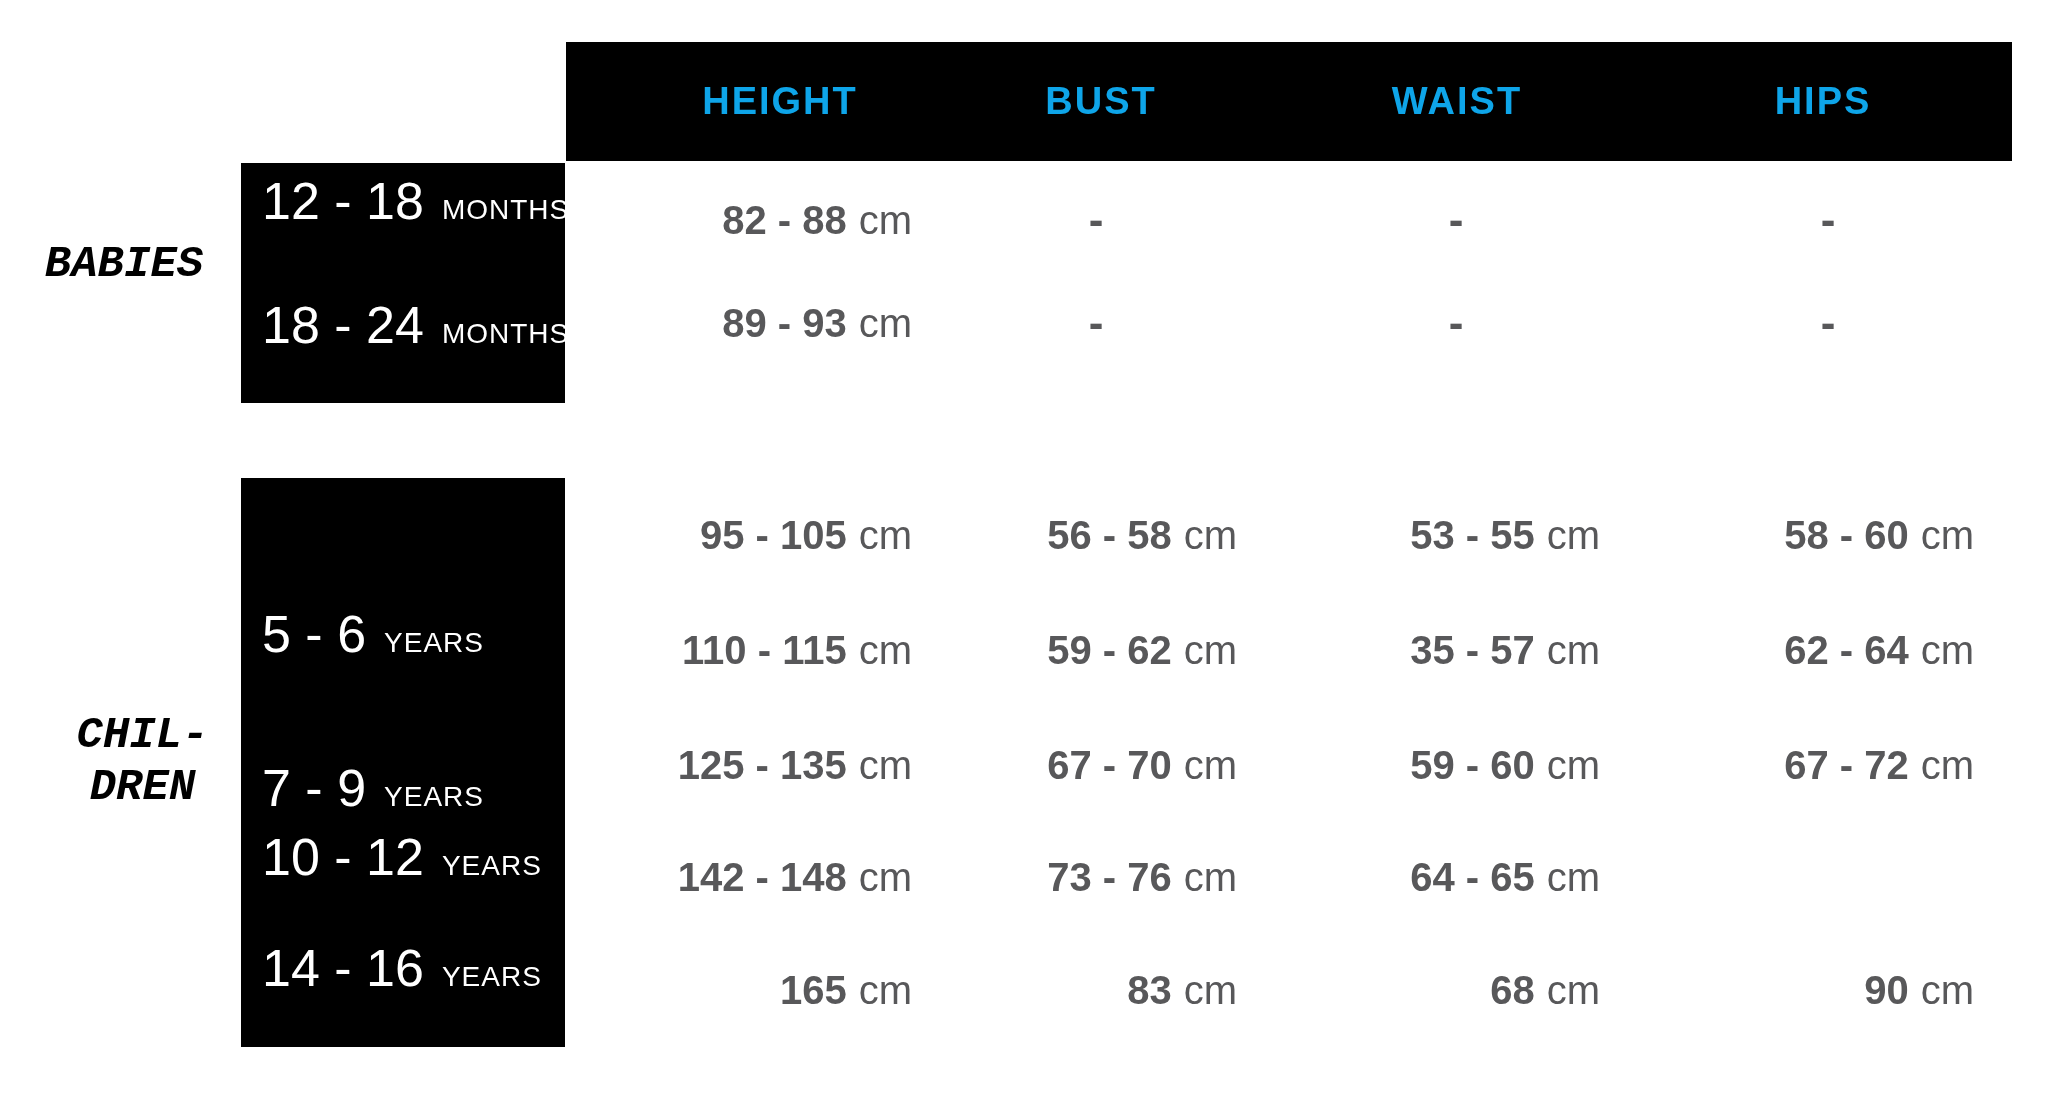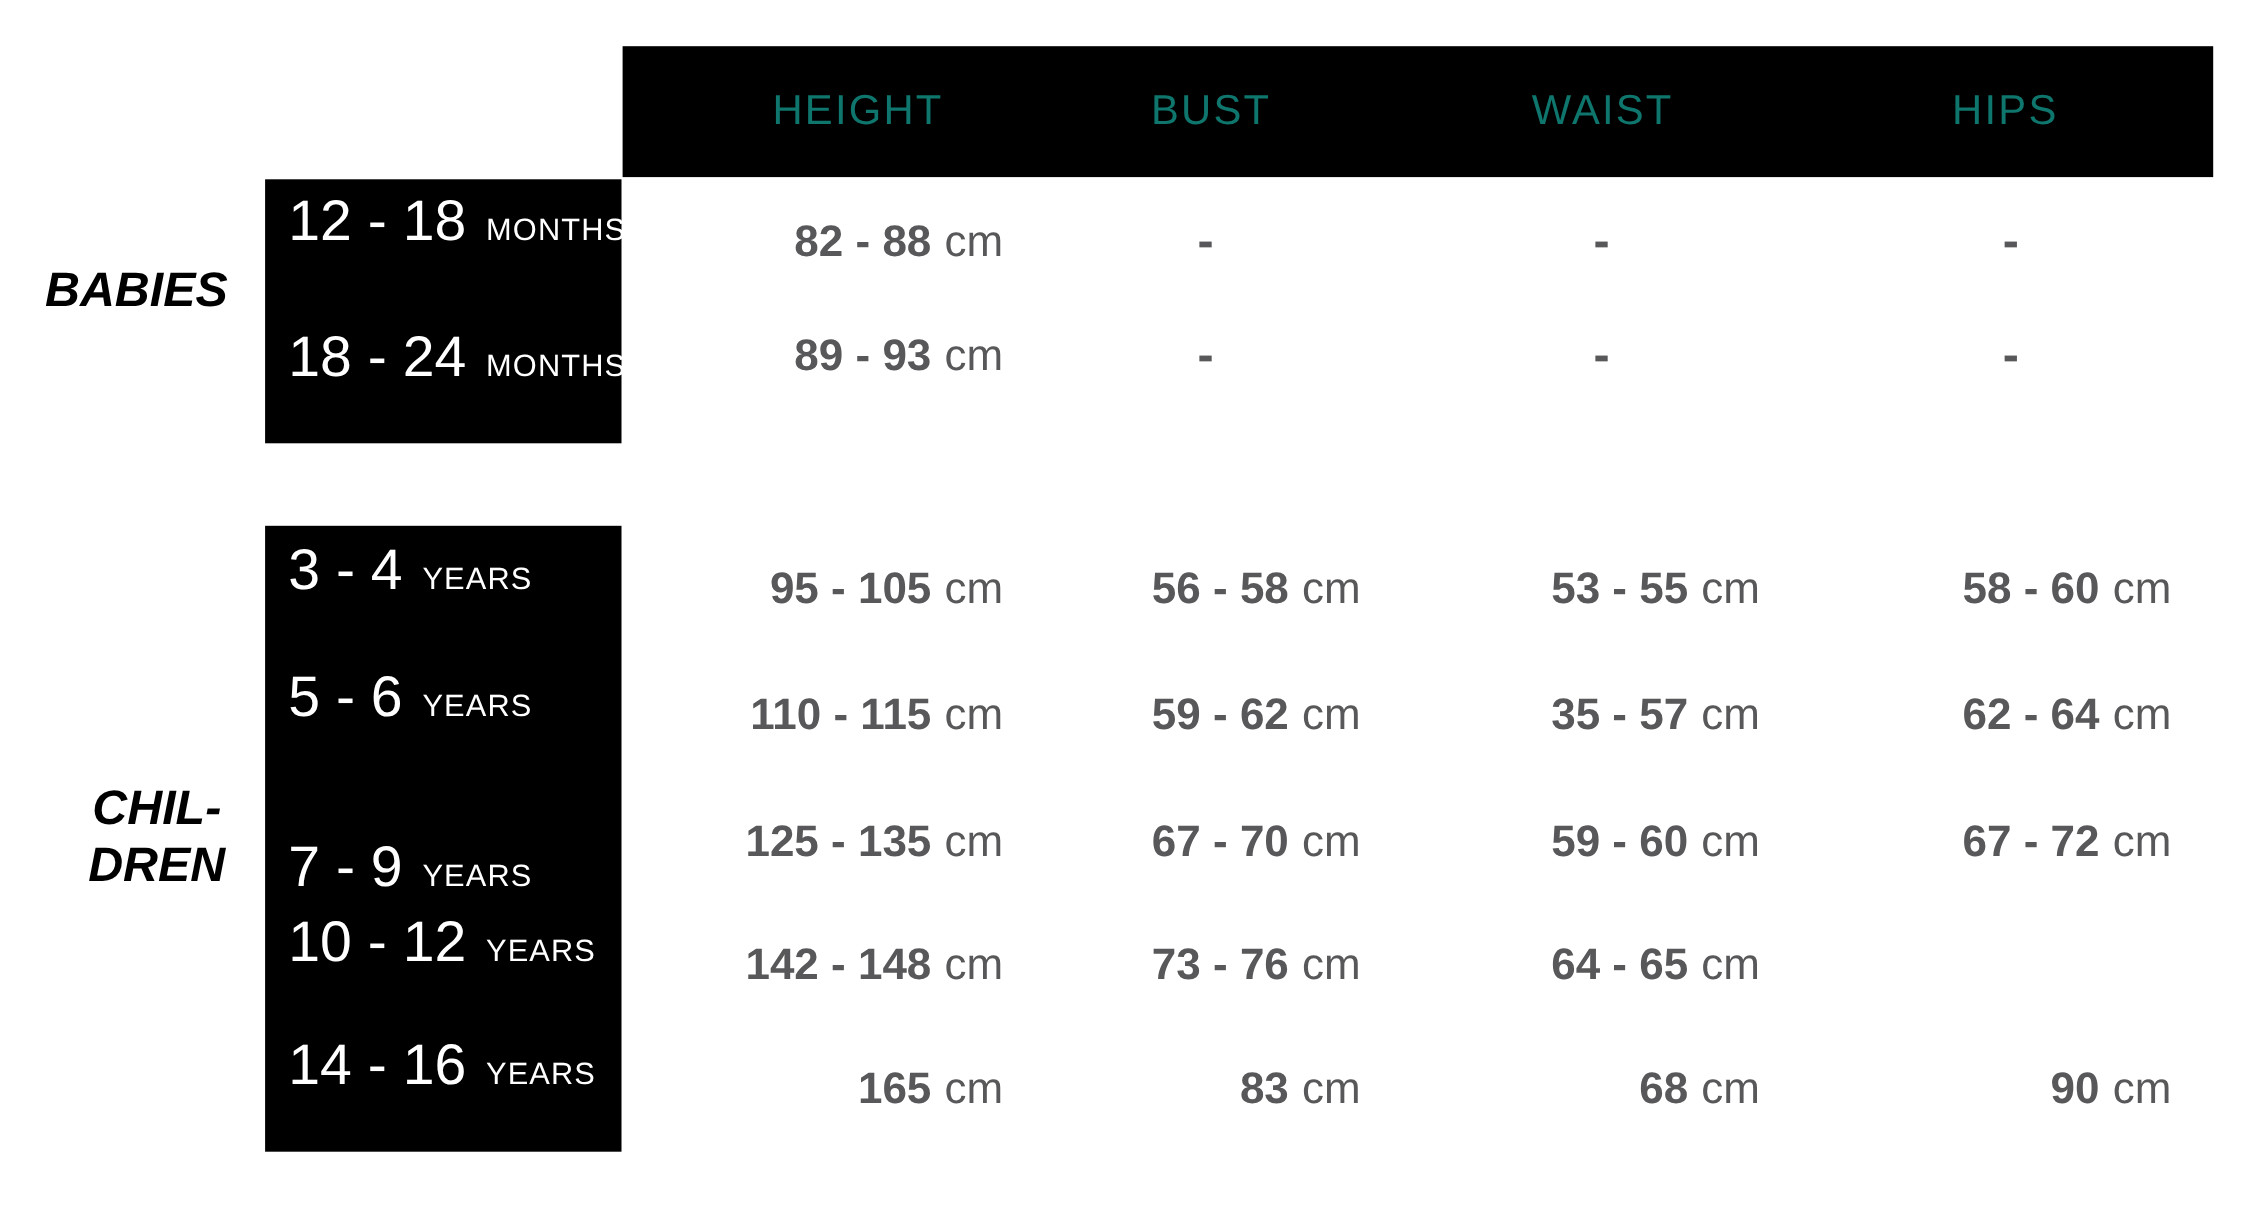--- a/index.html
+++ b/index.html
@@ -17,23 +17,23 @@
     position: absolute;
     left: 566px; top: 42px;
     width: 1446px; height: 119px;
     background: #000000;
   }
   .th {
     position: absolute;
     top: 0; height: 119px; width: 300px;
     line-height: 119px;
     text-align: center;
-    color: #0f766e;
+    color: #0ea5e9;
     font-size: 38px;
-    font-weight: 400;
+    font-weight: 700;
     letter-spacing: 2px;
     white-space: nowrap;
   }
   .th-height { left: 64px; }
   .th-bust   { left: 385px; }
   .th-waist  { left: 741px; }
   .th-hips   { left: 1107px; }
 
   
   .black-box { position: absolute; background: #000000; }
@@ -43,20 +43,21 @@
   
   .section-label {
     position: absolute;
     color: #000000;
     font-size: 44px;
     font-weight: 700;
     font-style: italic;
     line-height: 52px;
     text-align: center;
     white-space: nowrap;
+    font-family: Liberation Mono, monospace;
   }
   .babies-label   { left: 18px;  top: 238px; width: 212px; }
   .children-label { left: 40px;  top: 709px; width: 205px; }
 
   
   .size-label {
     position: absolute;
     left: 262px;
     height: 52px; line-height: 52px;
     color: #ffffff;
@@ -126,23 +127,20 @@
   <div class="size-label" style="top:299px">
     <span class="sl-num">18 - 24</span><span class="sl-unit">MONTHS</span>
   </div>
   <div class="cell right c-height" style="top:297px">
     <span class="v-num">89 - 93</span><span class="v-unit">cm</span>
   </div>
   <div class="cell dash d-bust" style="top:297px">-</div>
   <div class="cell dash d-waist" style="top:297px">-</div>
   <div class="cell dash d-hips" style="top:297px">-</div>
 
-  <div class="size-label" style="top:492px">
-    <span class="sl-num">3 - 4</span><span class="sl-unit">YEARS</span>
-  </div>
   <div class="cell right c-height" style="top:509px">
     <span class="v-num">95 - 105</span><span class="v-unit">cm</span>
   </div>
   <div class="cell right c-bust" style="top:509px">
     <span class="v-num">56 - 58</span><span class="v-unit">cm</span>
   </div>
   <div class="cell right c-waist" style="top:509px">
     <span class="v-num">53 - 55</span><span class="v-unit">cm</span>
   </div>
   <div class="cell right c-hips" style="top:509px">

